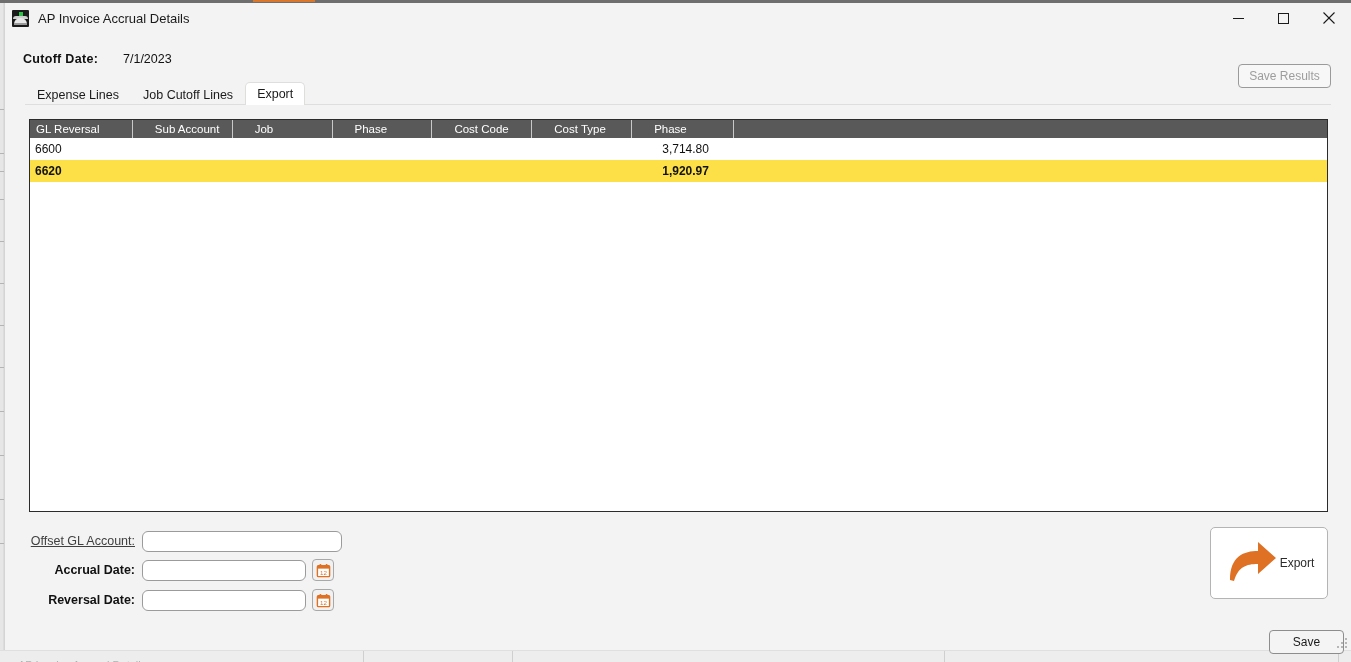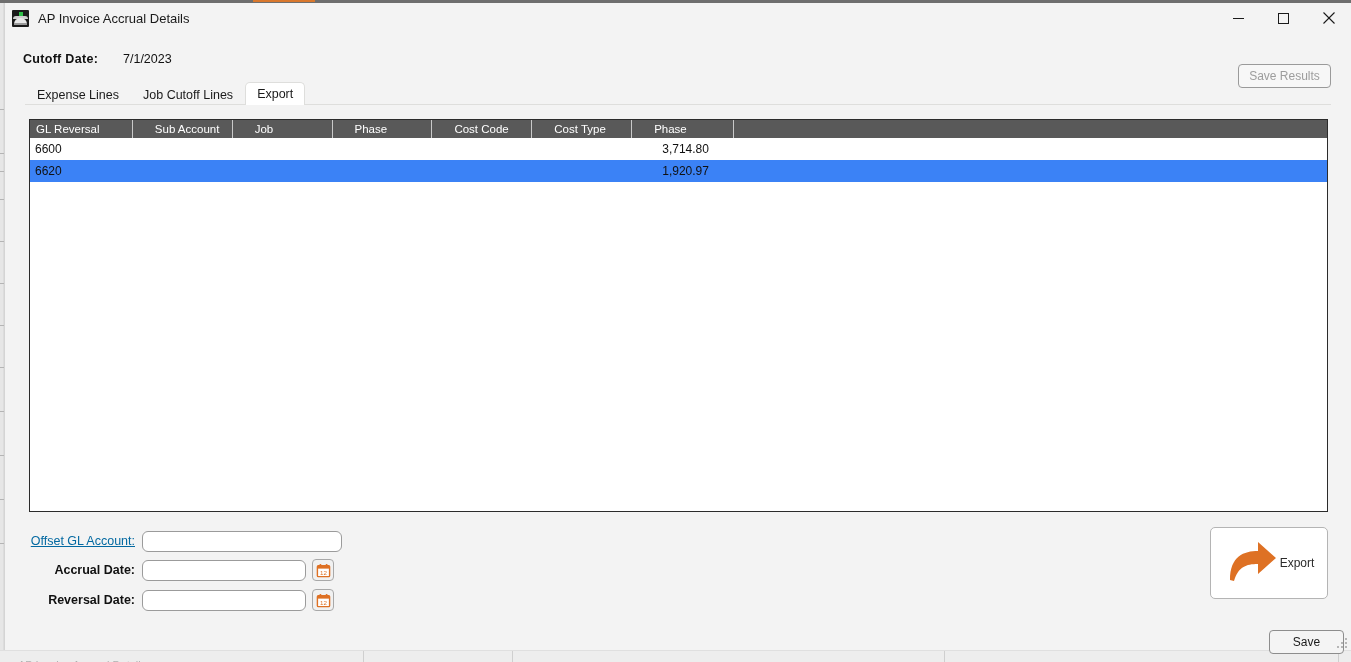--- a/index.html
+++ b/index.html
@@ -181,21 +181,21 @@
     white-space: nowrap;
     overflow: hidden;
     cursor: default;
   }
   #grid-header .hcell:first-child { border-left: none; padding-left: 6px; }
   .grid-row {
     display: flex; height: 22px;
     align-items: center;
   }
   .grid-row.odd { background: #ffffff; }
-  .grid-row.even { background: #3b82f6; }
+  .grid-row.even { background: #fde047; font-weight: bold; }
   .grid-row .cell {
     height: 22px;
     display: flex; align-items: center;
     font-size: 12px; color: #111;
     padding: 0 5px;
     white-space: nowrap; overflow: hidden;
     cursor: default;
   }
   .grid-row .cell.num { justify-content: flex-end; padding-right: 24px; }
 
@@ -206,21 +206,21 @@
   .form-row {
     position: absolute; height: 22px;
     display: flex; align-items: center;
   }
   .form-label {
     font-size: 12.5px; font-weight: bold; color: #111;
     text-align: right;
     white-space: nowrap;
   }
   .form-label.link {
-    color: #0369a1; font-weight: normal;
+    color: #404040; font-weight: normal;
     text-decoration: underline;
     cursor: pointer;
   }
   .text-input {
     height: 21px;
     background: #ffffff;
     border: 1px solid #9b9b9b;
     border-radius: 6px;
     font-size: 12px; color: #111;
     padding: 0 6px;

